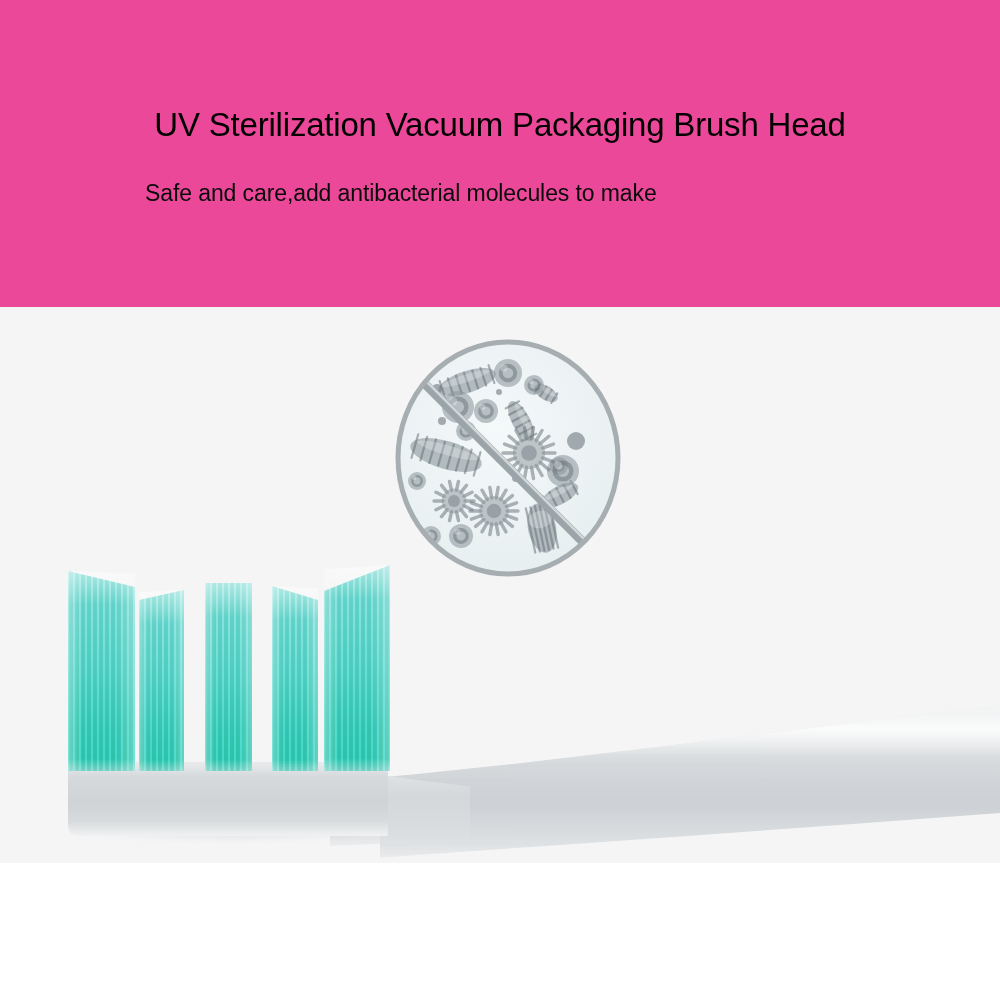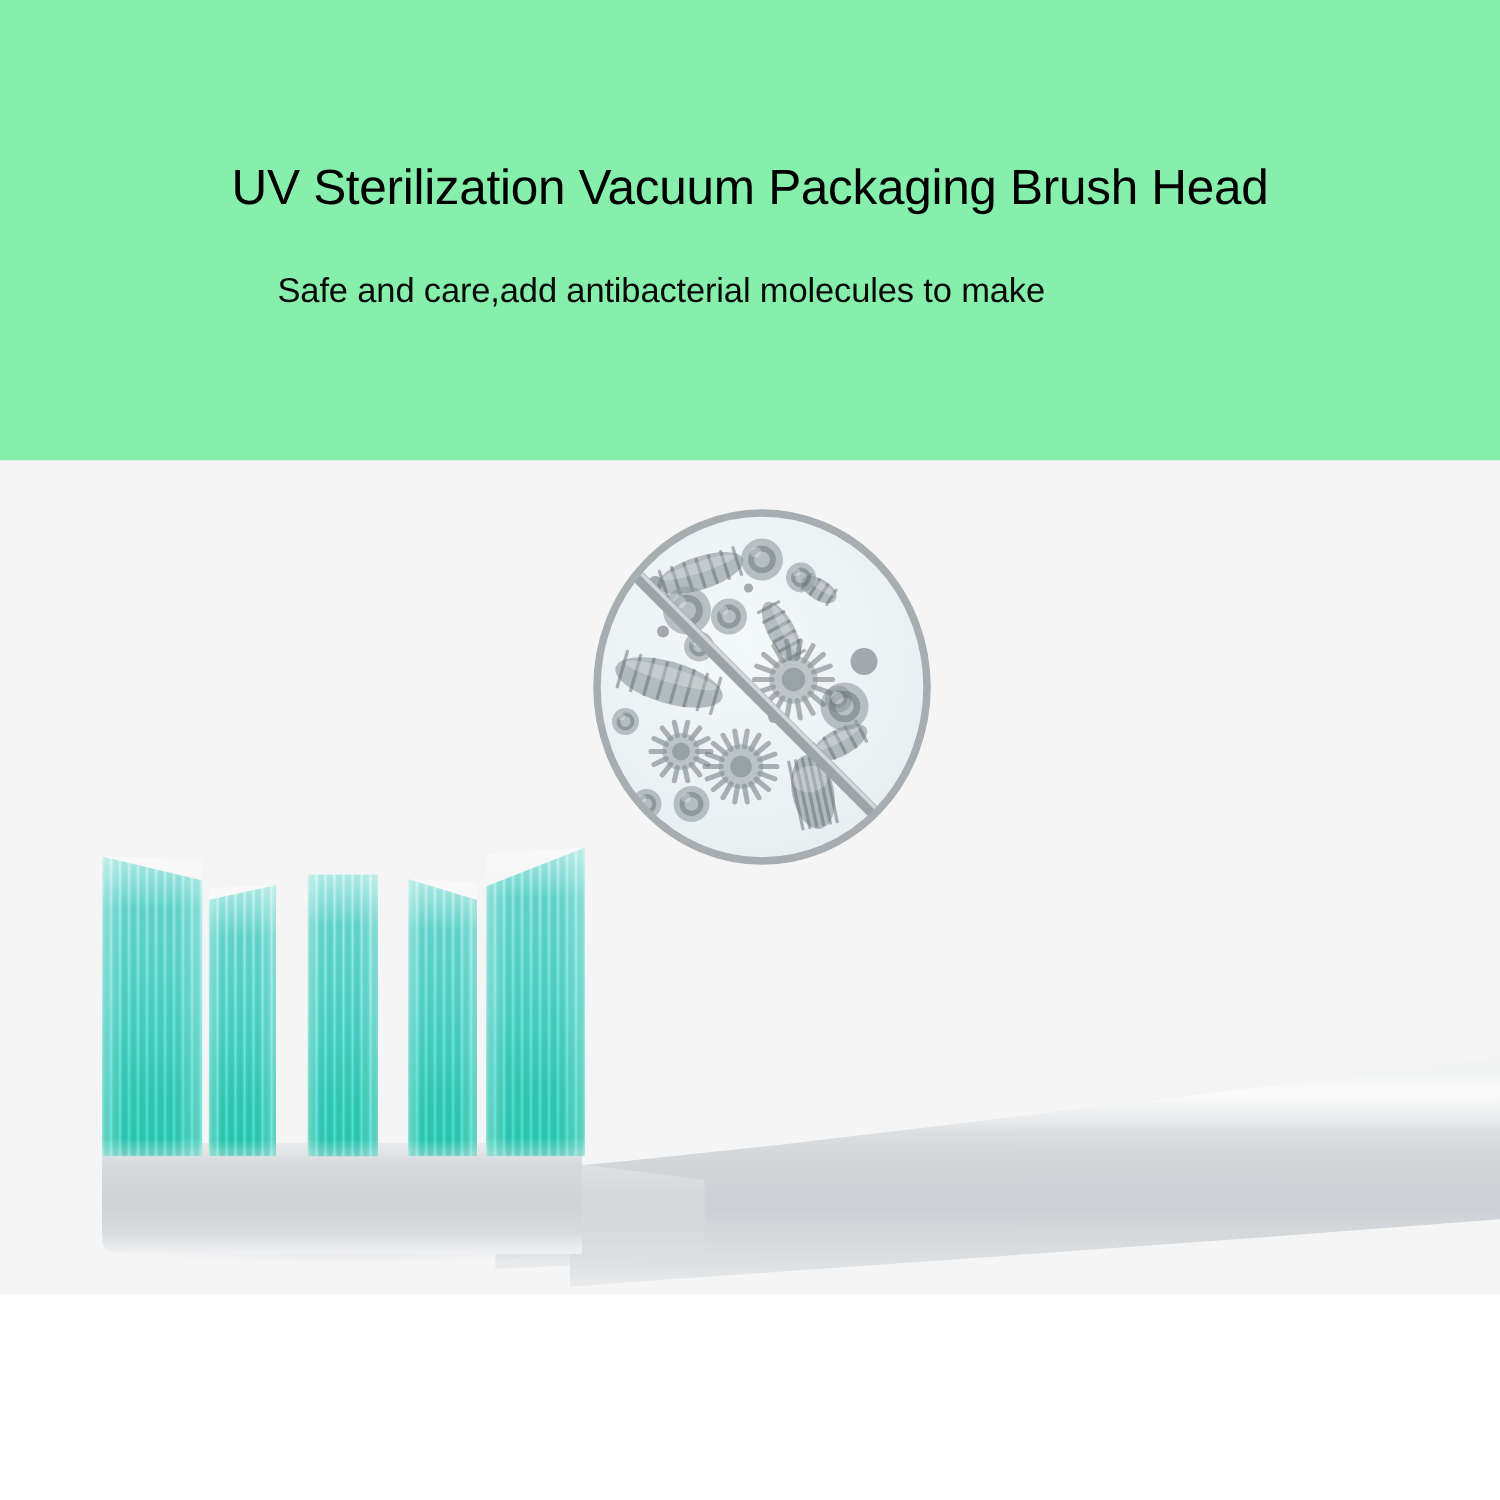--- a/index.html
+++ b/index.html
@@ -22,21 +22,21 @@
     background: #ffffff;
   }
 
   
   .text-block {
     position: absolute;
     left: 0;
     top: 0;
     width: 1000px;
     height: 307px;
-    background: #86efac;
+    background: #ec4899;
   }
 
   .headline {
     position: absolute;
     left: 0;
     top: 105px;
     width: 1000px;
     text-align: center;
     font-size: 33px;
     line-height: 40px;
@@ -49,21 +49,20 @@
   .subcopy {
     position: absolute;
     left: 145px;
     top: 178px;
     width: 760px;
     font-size: 23px;
     line-height: 30px;
     font-weight: 400;
     color: #0a0a0a;
     letter-spacing: -0.1px;
-    margin-left: 40px;
   }
   .subcopy .line { display: block; }
 
   
   .photo {
     position: absolute;
     left: 0;
     top: 307px;
     width: 1000px;
     height: 556px;

